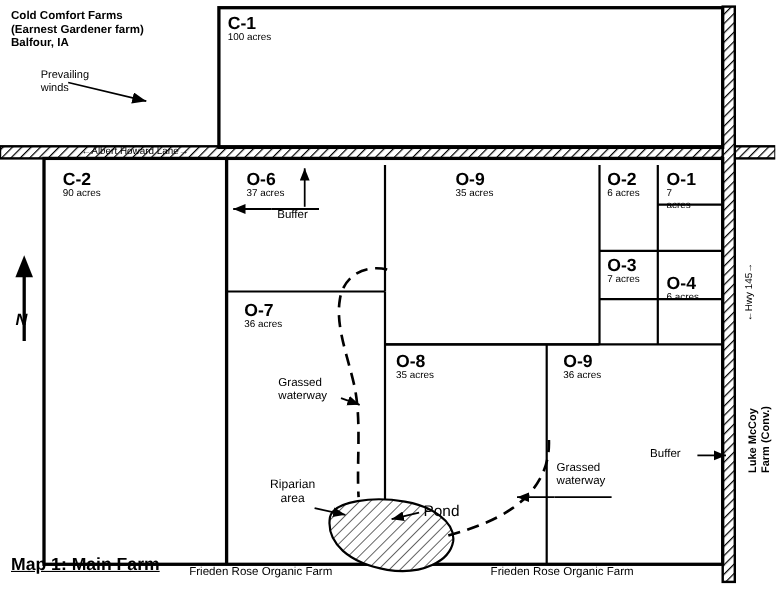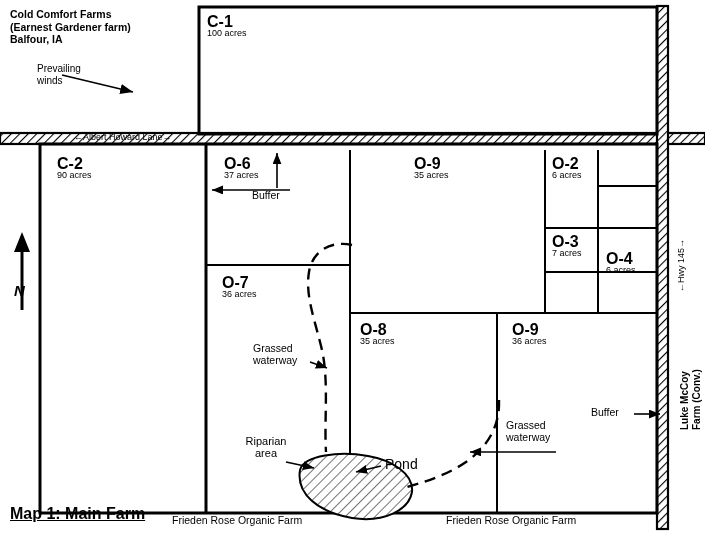--- a/index.html
+++ b/index.html
@@ -159,20 +159,25 @@
   <div class="abs" style="left:414px; top:157px;">
     <div class="field-code">O-9</div>
     <div class="field-acres">35 acres</div>
   </div>
 
   <div class="abs" style="left:552px; top:157px;">
     <div class="field-code">O-2</div>
     <div class="field-acres">6 acres</div>
   </div>
 
+  <div class="abs" style="left:606px; top:157px; width:46px;">
+    <div class="field-code">O-1</div>
+    <div class="field-acres" style="white-space:pre-line;">7
+acres</div>
+  </div>
 
   <div class="abs" style="left:552px; top:235px;">
     <div class="field-code">O-3</div>
     <div class="field-acres">7 acres</div>
   </div>
 
   <div class="abs" style="left:606px; top:252px;">
     <div class="field-code">O-4</div>
     <div class="field-acres">6 acres</div>
   </div>

